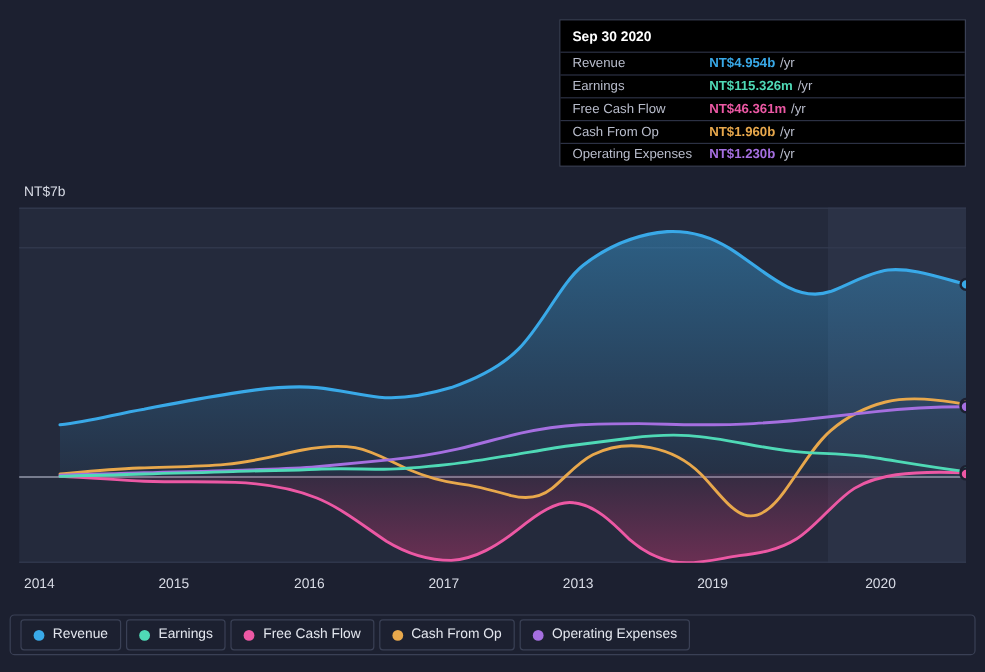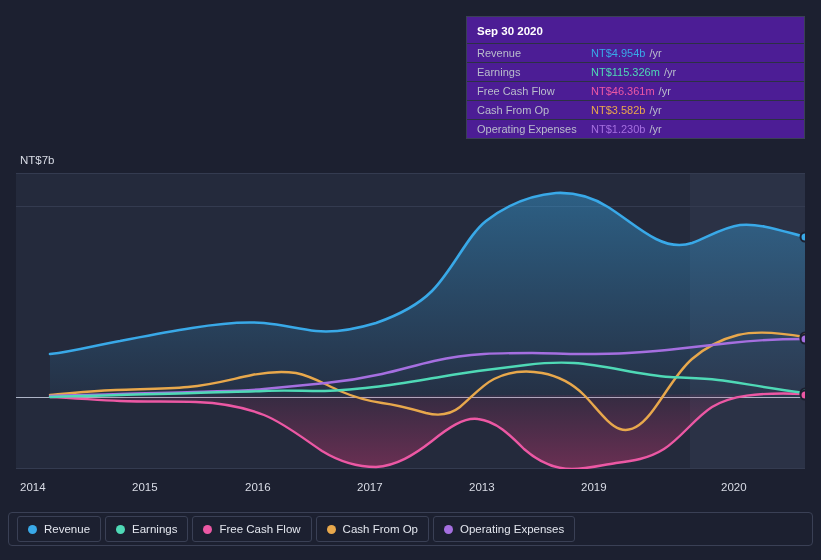--- a/index.html
+++ b/index.html
@@ -1,26 +1,26 @@
 <!DOCTYPE html>
 <html><head>
 <meta charset="utf-8">
 <style>
   html,body{margin:0;padding:0;background:#1c2030;}
   body{width:821px;height:560px;position:relative;font-family:"Liberation Sans",sans-serif;overflow:hidden;}
   .stage{position:absolute;left:0;top:0;width:821px;height:560px;background:#1c2030;}
 
   
-  .tooltip{position:absolute;left:466px;top:16px;width:339px;background:#4c1d95;border:1px solid #3a4055;
+  .tooltip{position:absolute;left:466px;top:16px;width:339px;background:#000000;border:1px solid #3a4055;
            box-sizing:border-box;padding:0;}
   .tt-title{color:#ffffff;font-size:11.5px;font-weight:bold;padding:8px 10px 6px 10px;}
   .tt-row{display:flex;align-items:baseline;padding:3px 10px;border-top:1px solid #2c3144;font-size:11px;}
   .tt-row.noline{border-top:none;}
   .tt-label{color:#b9bdcc;width:104px;flex:0 0 104px;}
-  .tt-val{font-weight:normal;padding-left:10px;}
+  .tt-val{font-weight:bold;padding-left:10px;}
   .tt-unit{color:#b9bdcc;margin-left:4px;font-weight:normal;}
 
   
   .plot{position:absolute;left:16px;top:173px;width:789px;height:296px;}
   .plot .band{position:absolute;left:0;top:0;width:100%;height:100%;background:#242a3c;}
   .plot .future{position:absolute;top:0;height:100%;background:#2b3246;}
   .gridline{position:absolute;left:0;width:100%;height:1px;background:#343b50;}
   .zeroline{position:absolute;left:0;width:100%;height:1px;background:#aeb4c6;}
 
   svg.chart{position:absolute;left:0;top:0;width:789px;height:296px;}
@@ -59,21 +59,21 @@
 
 
     <div class="tt-row">
       <span class="tt-label">Free Cash Flow</span>
       <span class="tt-val" style="color:#ec58a4">NT$46.361m</span>
       <span class="tt-unit">/yr</span>
     </div>
 
     <div class="tt-row">
       <span class="tt-label">Cash From Op</span>
-      <span class="tt-val" style="color:#e8a84c">NT$3.582b</span>
+      <span class="tt-val" style="color:#e8a84c">NT$1.960b</span>
       <span class="tt-unit">/yr</span>
     </div>
 
     <div class="tt-row">
       <span class="tt-label">Operating Expenses</span>
       <span class="tt-val" style="color:#a56fe0">NT$1.230b</span>
       <span class="tt-unit">/yr</span>
     </div>
   </div>
 

